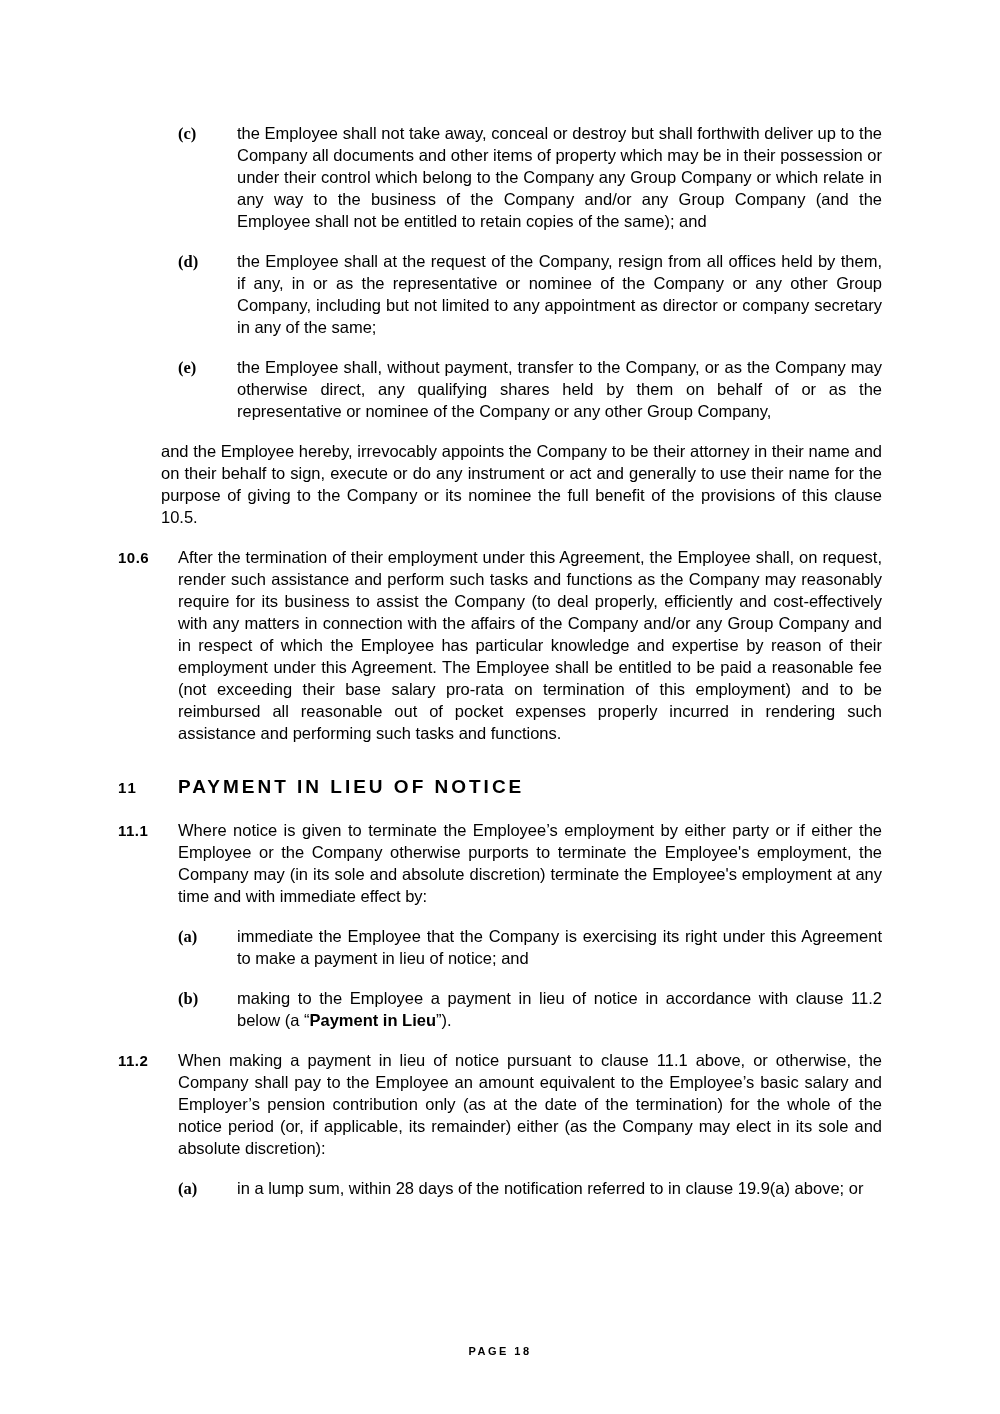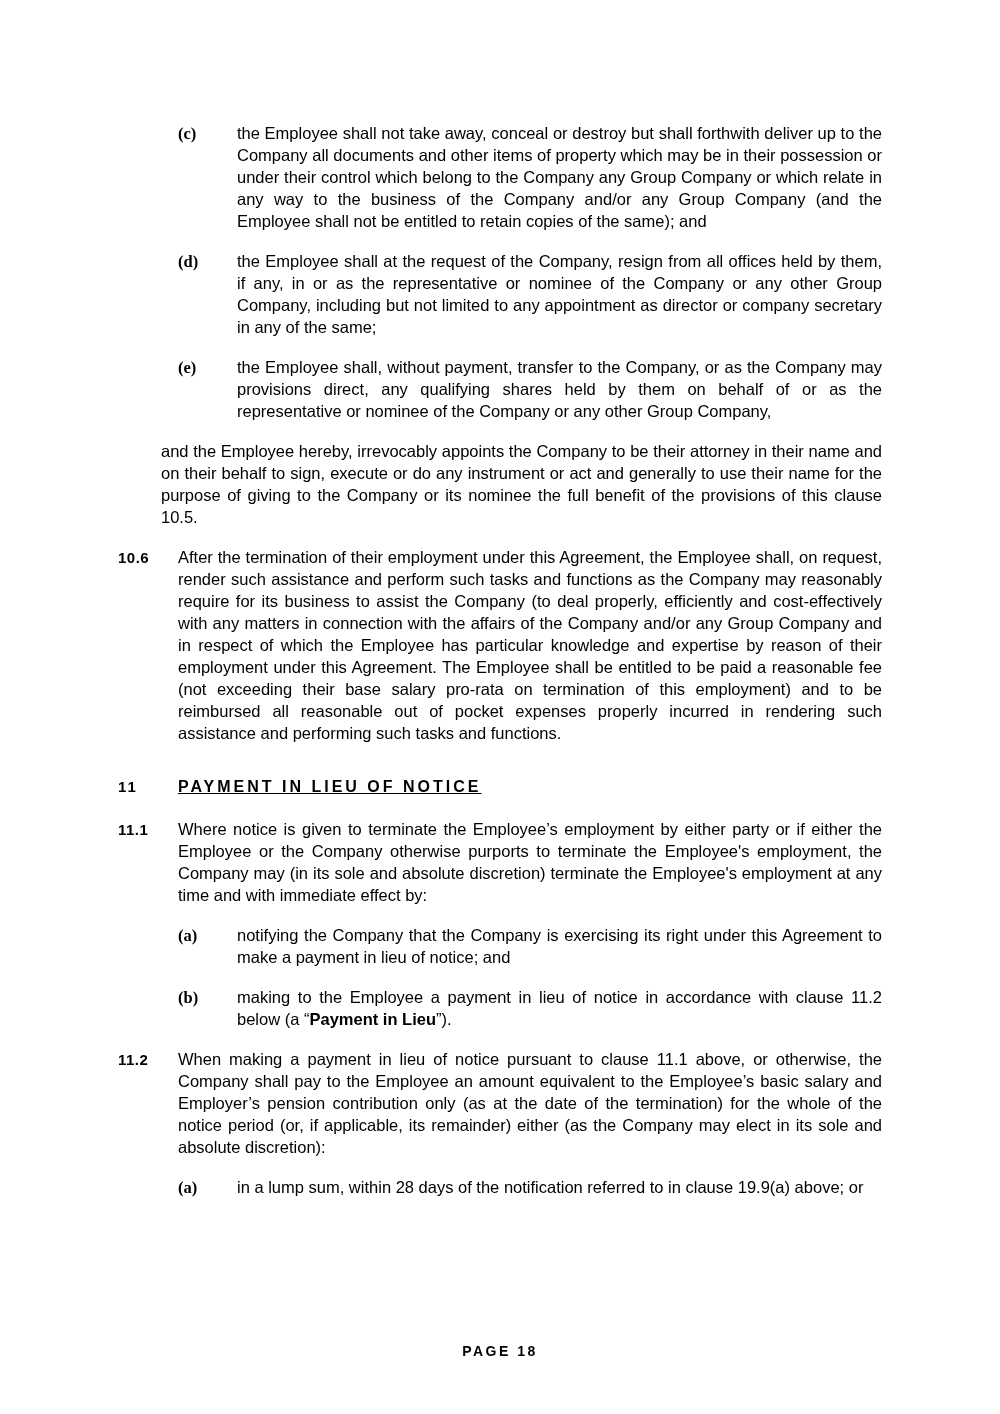--- a/index.html
+++ b/index.html
@@ -70,35 +70,34 @@
   .heading-num {
     width: 60px;
     flex-shrink: 0;
     font-weight: bold;
     font-size: 15px;
     letter-spacing: 2px;
   }
   .heading-title {
     flex: 1;
     font-weight: bold;
-    font-size: 16px;
+    font-size: 19px;
     letter-spacing: 3px;
-    text-decoration: underline;
   }
   .bold-term {
     font-weight: bold;
   }
   .footer {
     position: absolute;
     top: 1340px;
     left: 0;
     width: 100%;
     text-align: center;
     font-weight: bold;
-    font-size: 14px;
+    font-size: 11px;
     letter-spacing: 2.5px;
   }
 </style>
 </head>
 <body>
 
 <div class="page">
   <div class="content">
 
     <div class="sub-item">
@@ -106,21 +105,21 @@
       <div class="sub-body">the Employee shall not take away, conceal or destroy but shall forthwith deliver up to the Company all documents and other items of property which may be in their possession or under their control which belong to the Company any Group Company or which relate in any way to the business of the Company and/or any Group Company (and the Employee shall not be entitled to retain copies of the same); and</div>
     </div>
 
     <div class="sub-item">
       <span class="sub-label">(d)</span>
       <div class="sub-body">the Employee shall at the request of the Company, resign from all offices held by them, if any, in or as the representative or nominee of the Company or any other Group Company, including but not limited to any appointment as director or company secretary in any of the same;</div>
     </div>
 
     <div class="sub-item">
       <span class="sub-label">(e)</span>
-      <div class="sub-body">the Employee shall, without payment, transfer to the Company, or as the Company may provisions direct, any qualifying shares held by them on behalf of or as the representative or nominee of the Company or any other Group Company,</div>
+      <div class="sub-body">the Employee shall, without payment, transfer to the Company, or as the Company may otherwise direct, any qualifying shares held by them on behalf of or as the representative or nominee of the Company or any other Group Company,</div>
     </div>
 
     <div class="hang-para">and the Employee hereby, irrevocably appoints the Company to be their attorney in their name and on their behalf to sign, execute or do any instrument or act and generally to use their name for the purpose of giving to the Company or its nominee the full benefit of the provisions of this clause 10.5.</div>
 
     <div class="clause">
       <span class="clause-num">10.6</span>
       <div class="clause-body">After the termination of their employment under this Agreement, the Employee shall, on request, render such assistance and perform such tasks and functions as the Company may reasonably require for its business to assist the Company (to deal properly, efficiently and cost-effectively with any matters in connection with the affairs of the Company and/or any Group Company and in respect of which the Employee has particular knowledge and expertise by reason of their employment under this Agreement.  The Employee shall be entitled to be paid a reasonable fee (not exceeding their base salary pro-rata on termination of this employment) and to be reimbursed all reasonable out of pocket expenses properly incurred in rendering such assistance and performing such tasks and functions.</div>
     </div>
 
     <div class="section-heading">
@@ -128,21 +127,21 @@
       <div class="heading-title">PAYMENT IN LIEU OF NOTICE</div>
     </div>
 
     <div class="clause">
       <span class="clause-num">11.1</span>
       <div class="clause-body">Where notice is given to terminate the Employee’s employment by either party or if either the Employee or the Company otherwise purports to terminate the Employee's employment, the Company may (in its sole and absolute discretion) terminate the Employee's employment at any time and with immediate effect by:</div>
     </div>
 
     <div class="sub-item">
       <span class="sub-label">(a)</span>
-      <div class="sub-body">notifying the Company that the Company is exercising its right under this Agreement to make a payment in lieu of notice; and</div>
+      <div class="sub-body">immediate the Employee that the Company is exercising its right under this Agreement to make a payment in lieu of notice; and</div>
     </div>
 
     <div class="sub-item">
       <span class="sub-label">(b)</span>
       <div class="sub-body"><span>making to the Employee a payment in lieu of notice in accordance with clause 11.2 below (a “</span><span class="bold-term">Payment in Lieu</span><span>”).</span></div>
     </div>
 
     <div class="clause">
       <span class="clause-num">11.2</span>
       <div class="clause-body">When making a payment in lieu of notice pursuant to clause 11.1 above, or otherwise, the Company shall pay to the Employee an amount equivalent to the Employee’s basic salary and Employer’s pension contribution only (as at the date of the termination) for the whole of the notice period (or, if applicable, its remainder) either (as the Company may elect in its sole and absolute discretion):</div>

